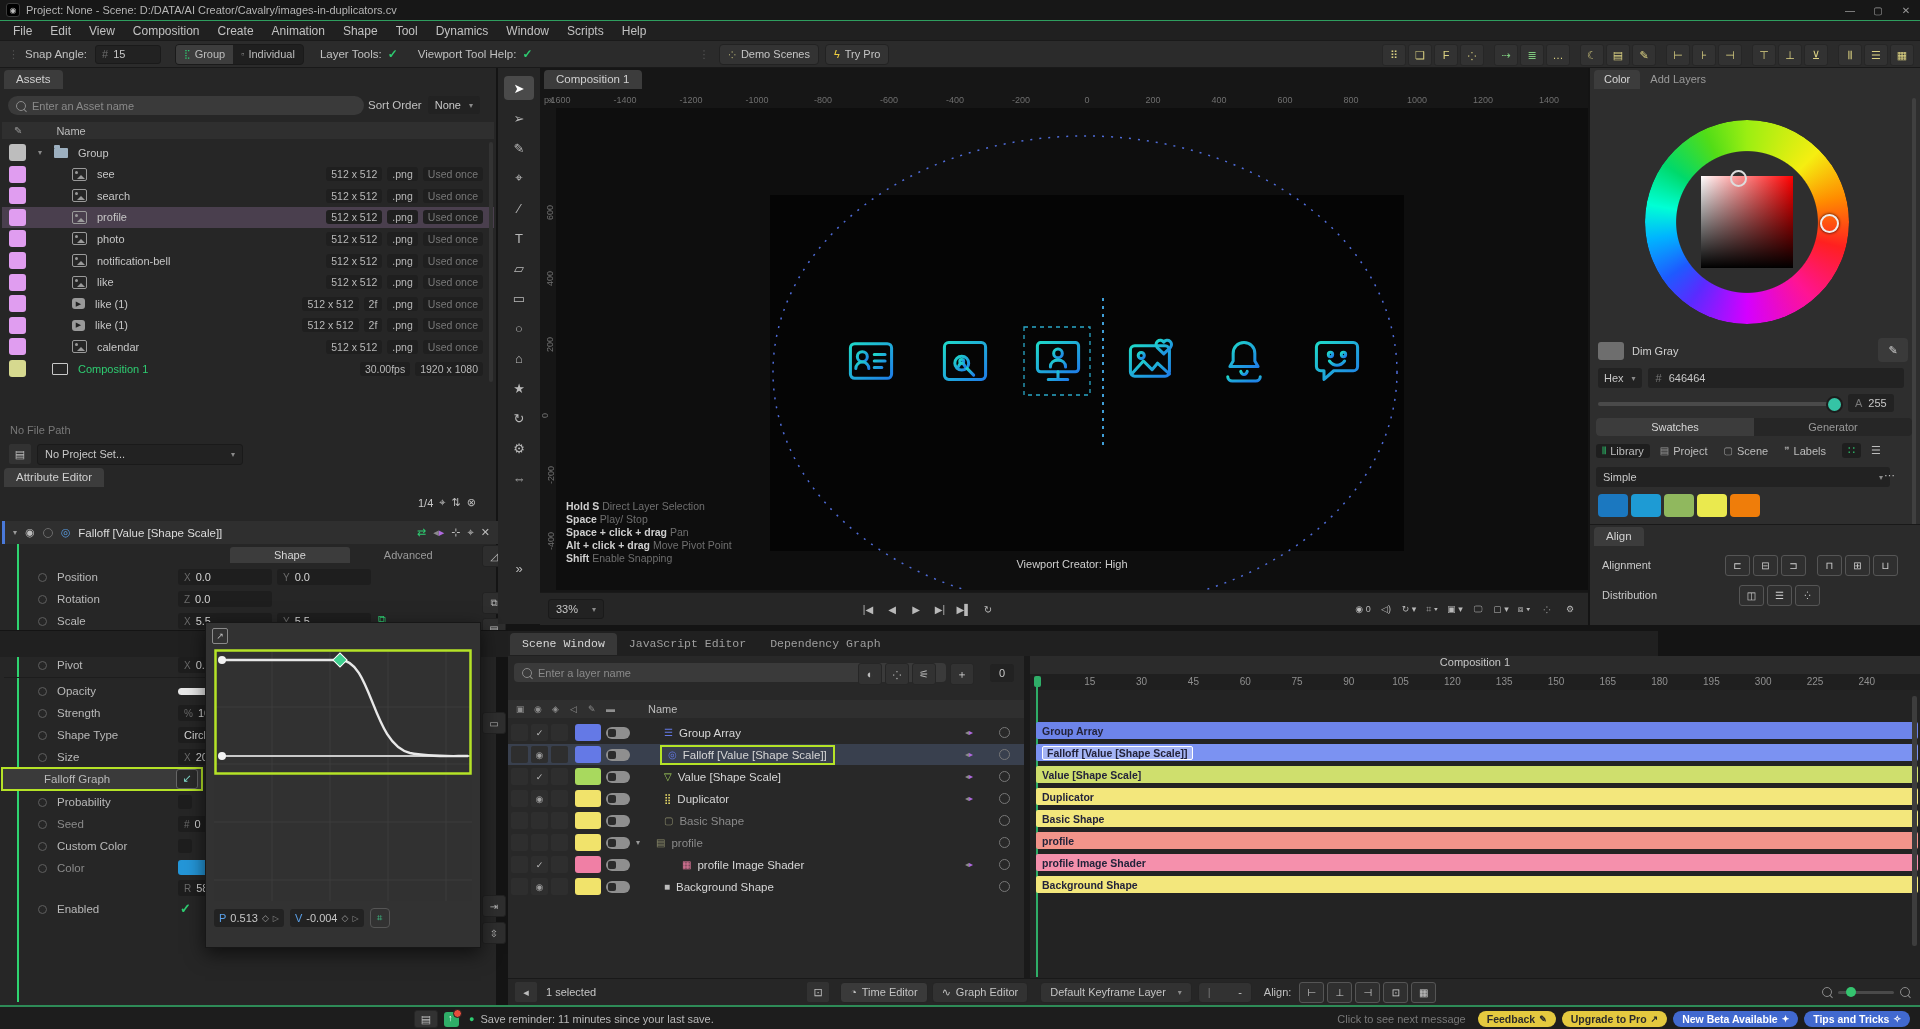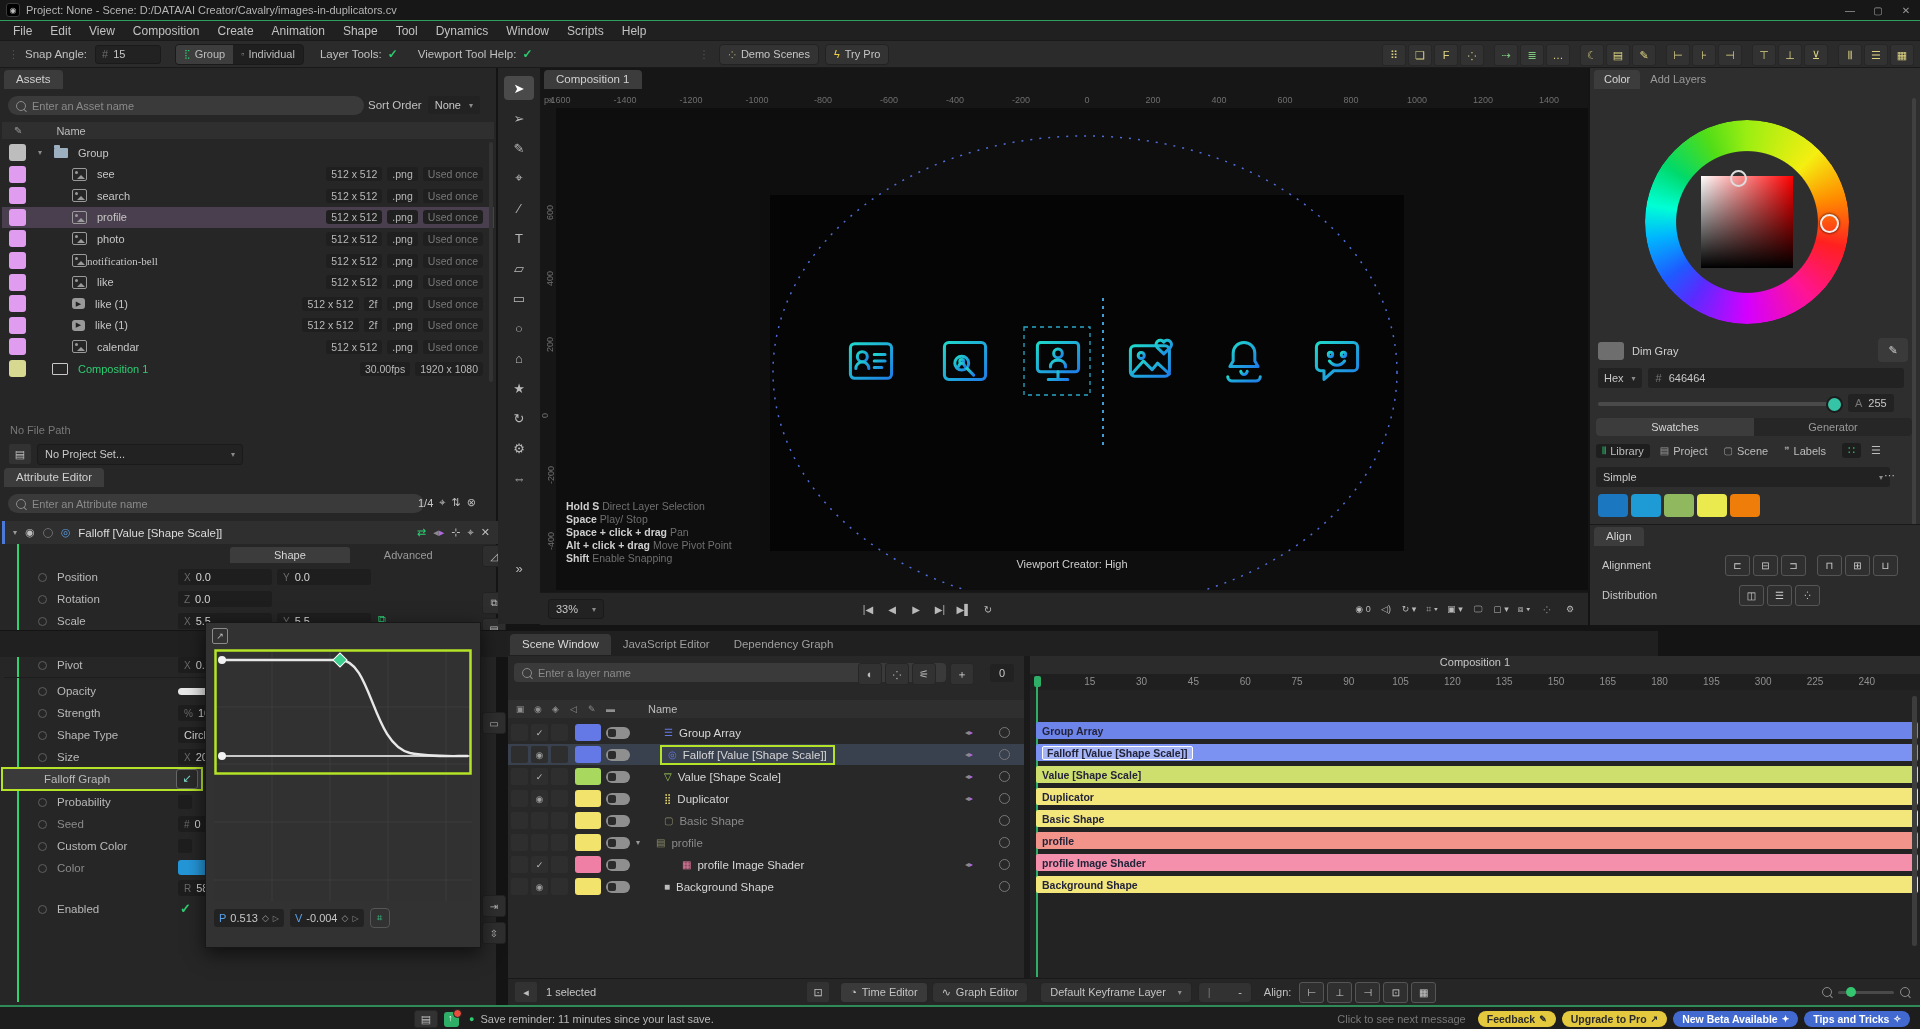--- a/index.html
+++ b/index.html
@@ -248,21 +248,21 @@
         <span style="margin-left: 10px; color: rgb(198, 198, 198);">photo</span>
         <div style="flex: 1 1 0%;"></div>
         <span class="badge" style="margin-right: 5px;">512 x 512</span>
         <span class="badge" style="margin-right: 5px;">.png</span>
         <span class="badge dim" style="margin-right: 5px;">Used once</span>
         <span style="width: 6px;"></span>
       </div>
       <div class="arow" style="top: 250px;">
         <span class="sw" style="background: rgb(224, 157, 240);"></span>
         <span class="ic-img" style="margin-left: 46px;"></span>
-        <span style="color: rgb(198, 198, 198); font-family: Liberation Serif, serif;">notification-bell</span>
+        <span style="margin-left: 10px; color: rgb(198, 198, 198);">notification-bell</span>
         <div style="flex: 1 1 0%;"></div>
         <span class="badge" style="margin-right: 5px;">512 x 512</span>
         <span class="badge" style="margin-right: 5px;">.png</span>
         <span class="badge dim" style="margin-right: 5px;">Used once</span>
         <span style="width: 6px;"></span>
       </div>
       <div class="arow" style="top: 271.6px;">
         <span class="sw" style="background: rgb(224, 157, 240);"></span>
         <span class="ic-img" style="margin-left: 46px;"></span>
         <span style="margin-left: 10px; color: rgb(198, 198, 198);">like</span>
@@ -319,24 +319,20 @@
   <div class="abs dim" style="left:10px;top:424px;">No File Path</div>
   <div class="abs flex" style="left:8px;top:443px;gap:5px;">
     <span class="ico-btn" style="color:#bdbdbd;">▤</span>
     <span class="flex" style="background:#222;border:1px solid #1a1a1a;border-radius:3px;height:19px;width:190px;padding:0 7px;justify-content:space-between;">
       <span>No Project Set...</span>
       <span style="color:#8a8a8a;font-size:8px;">▾</span>
     </span>
   </div>
 
   <div class="abs" style="left:4px;top:468px;"><span class="panel-tab">Attribute Editor</span></div>
-  <div class="abs pill" style="left:8px;top:494px;width:400px;">
-    <span class="mag"></span>
-    <span>Enter an Attribute name</span>
-  </div>
   <div class="abs flex" style="left:418px;top:496px;gap:6px;">
     <span>1/4</span>
     <span style="color:#bdbdbd;">⌖</span>
     <span style="color:#bdbdbd;">⇅</span>
     <span style="color:#bdbdbd;">⊗</span>
   </div>
   <div class="abs flex" style="left:2px;top:521px;width:494px;height:23px;background:#2f2f2f;border-left:3px solid #4a79d9;">
     <span style="margin-left:8px;color:#9a9a9a;font-size:8px;">▾</span>
     <span style="margin-left:8px;color:#bdbdbd;">◉</span>
     <span style="margin-left:8px;width:8px;height:8px;border:1px solid #6a6a6a;border-radius:50%;"></span>
@@ -790,21 +786,21 @@
         <span>Distribution</span>
         <div id="dist-btns" class="flex" style="position:absolute;right:92px;gap:3px;">
             <span class="alnbtn">◫</span>
             <span class="alnbtn">☰</span>
             <span class="alnbtn">⁛</span>
           </div>
       </div>
     </div>
   </div>
 
-  <div class="abs" style="left:0;top:630px;width:1658px;height:26px;background:#202020;border-top:1px solid #141414;">
+  <div class="abs" style="left:0;top:630px;width:1658px;height:26px;background:#202020;border-top:1px solid #141414;font-family:Liberation Mono, monospace;">
     <div id="scene-tabs" class="flex" style="margin-left:510px;height:26px;">
         <span class="ttab on">Scene Window</span>
         <span class="ttab">JavaScript Editor</span>
         <span class="ttab">Dependency Graph</span>
       </div>
   </div>
   <div class="abs" style="left:508px;top:656px;width:516px;height:322px;background:#282828;"></div>
   <div class="abs pill" style="left:514px;top:663px;width:416px;border-radius:4px;">
     <span class="mag"></span>
     <span>Enter a layer name</span>

